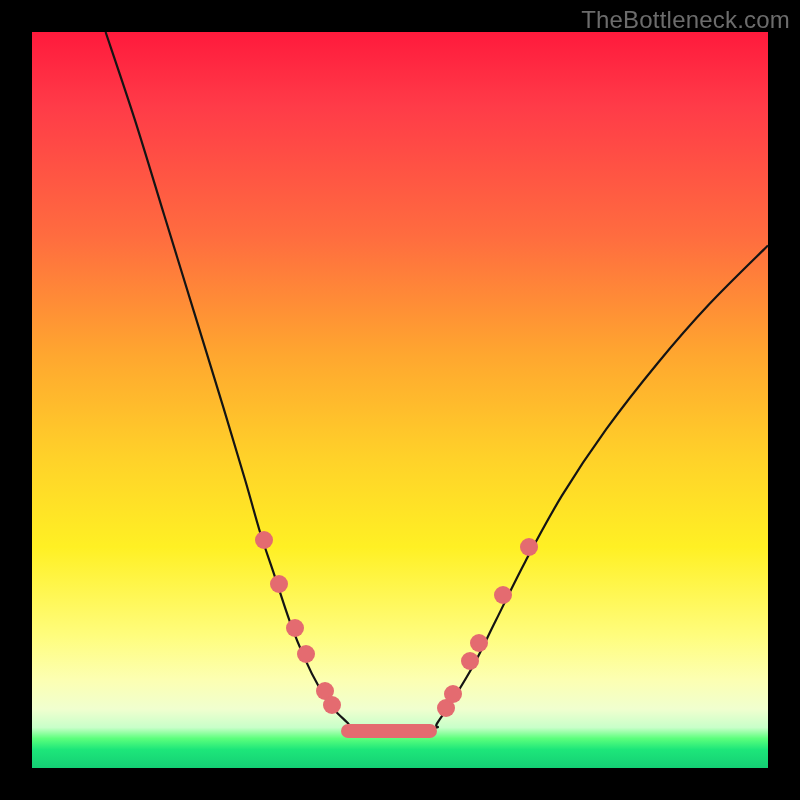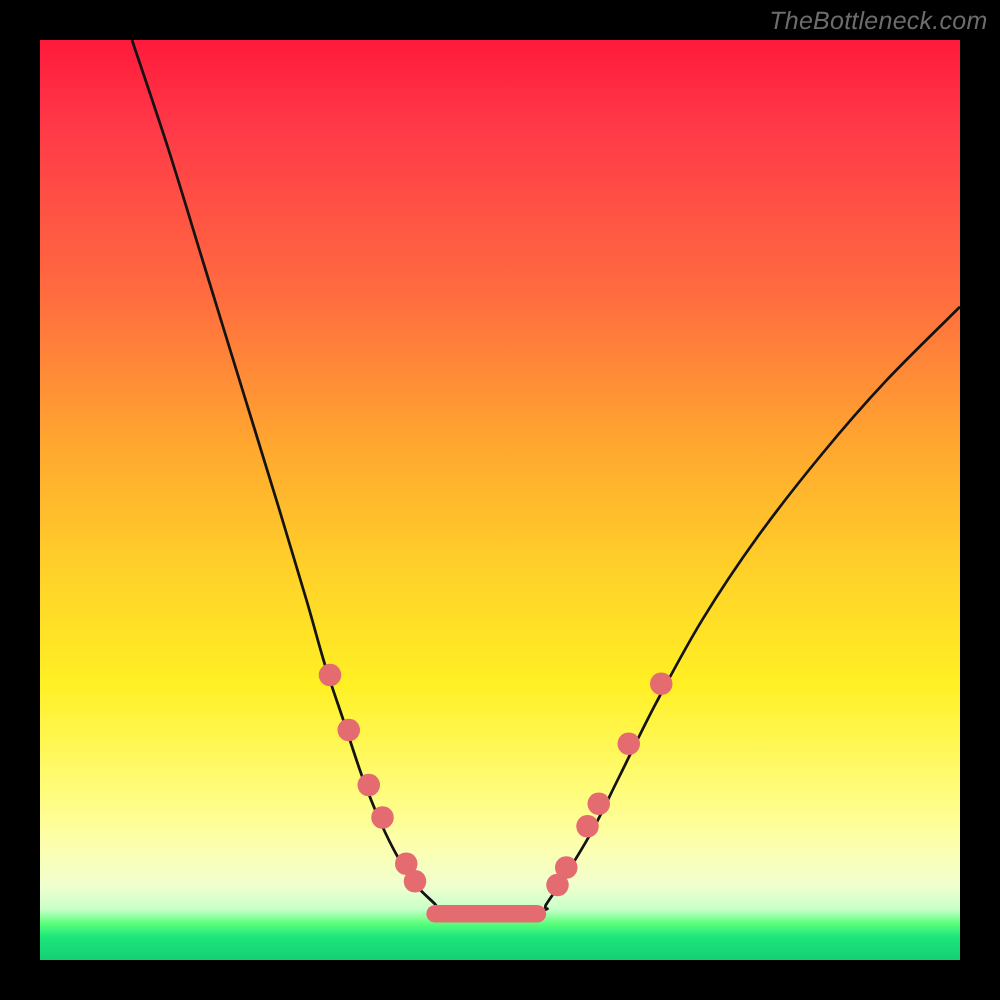--- a/index.html
+++ b/index.html
@@ -41,24 +41,23 @@
       #5bff7c 96%,
       #1de67a 97.5%,
       #14cf74 100%
     );
   }
   .watermark {
     position: absolute;
     top: 6px;
     right: 10px;
     color: #6c6c6c;
-    font-size: 20px;
+    font-size: 24px;
     letter-spacing: 0.2px;
     user-select: none;
-    font-style: italic;
   }
   svg.curve {
     position: absolute;
     left: 0;
     top: 0;
     width: 736px;
     height: 736px;
     overflow: visible;
   }
   .trough-bar {

